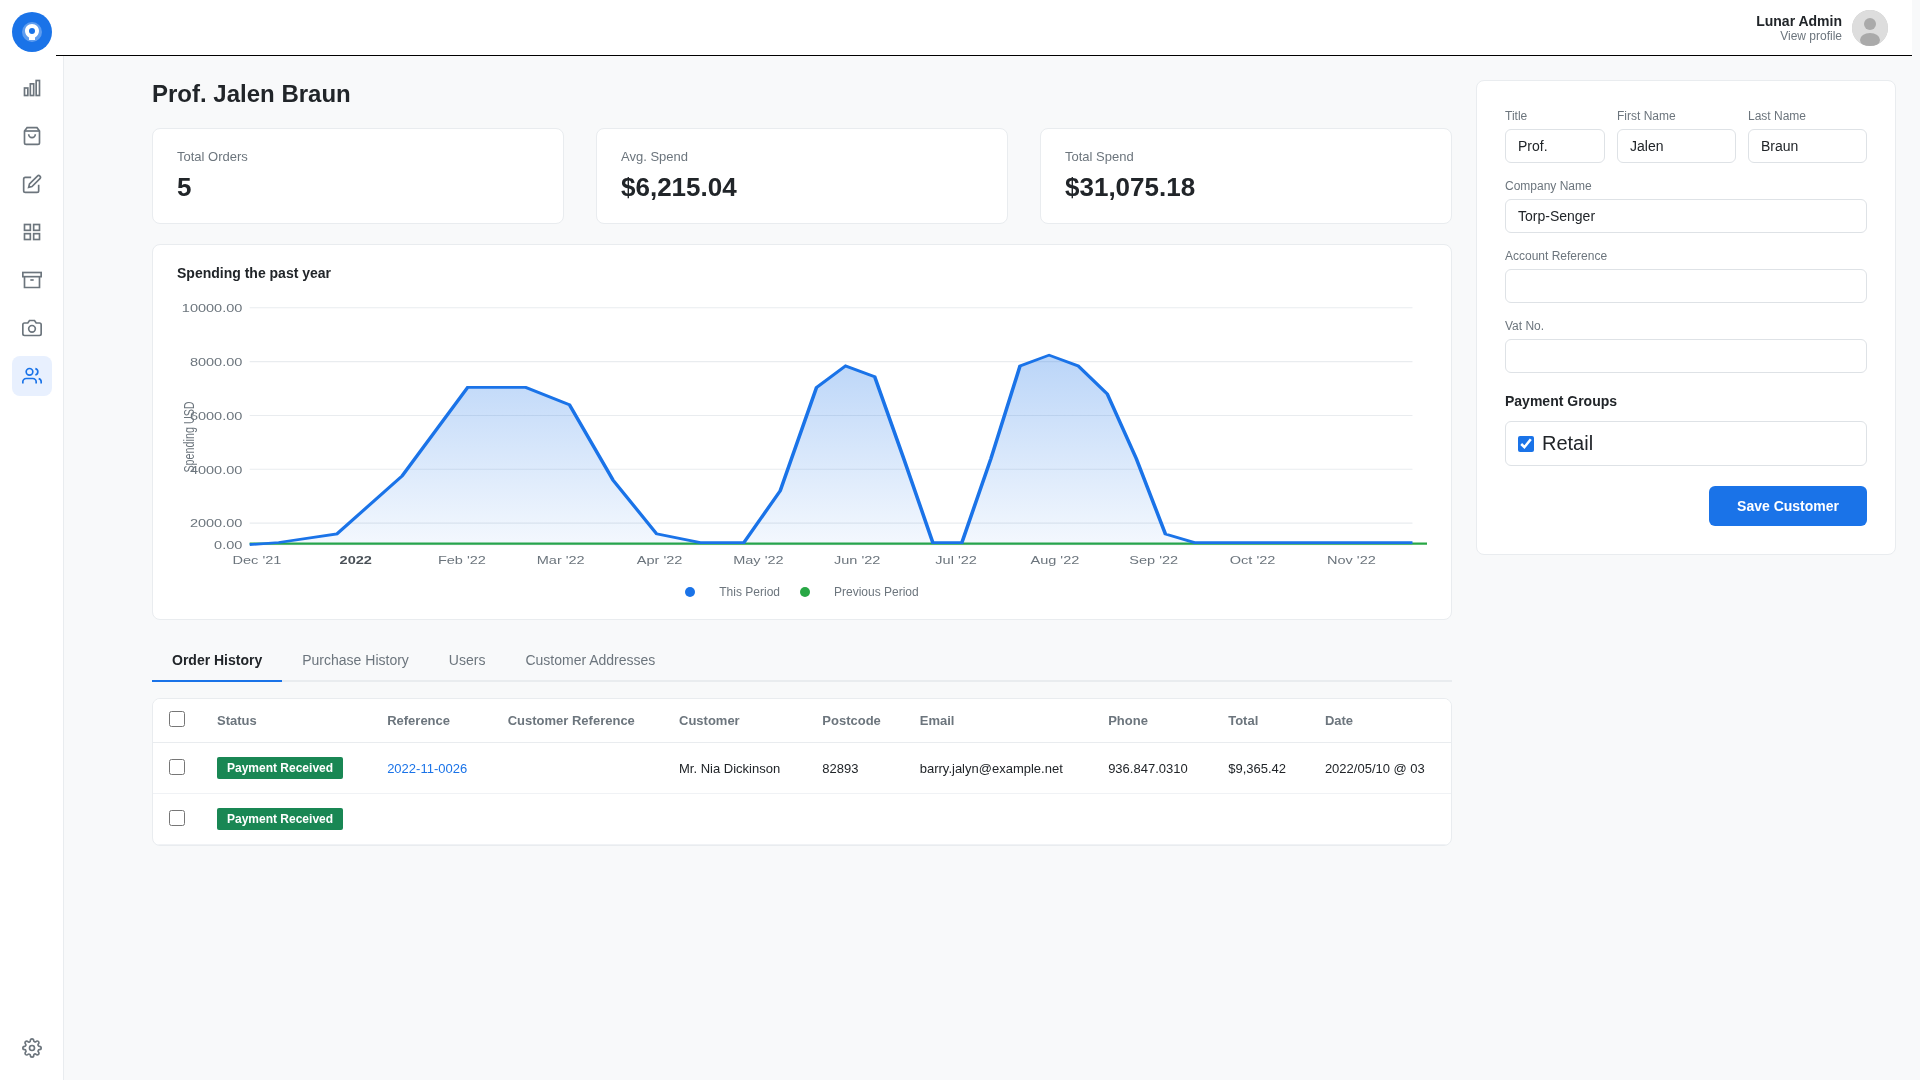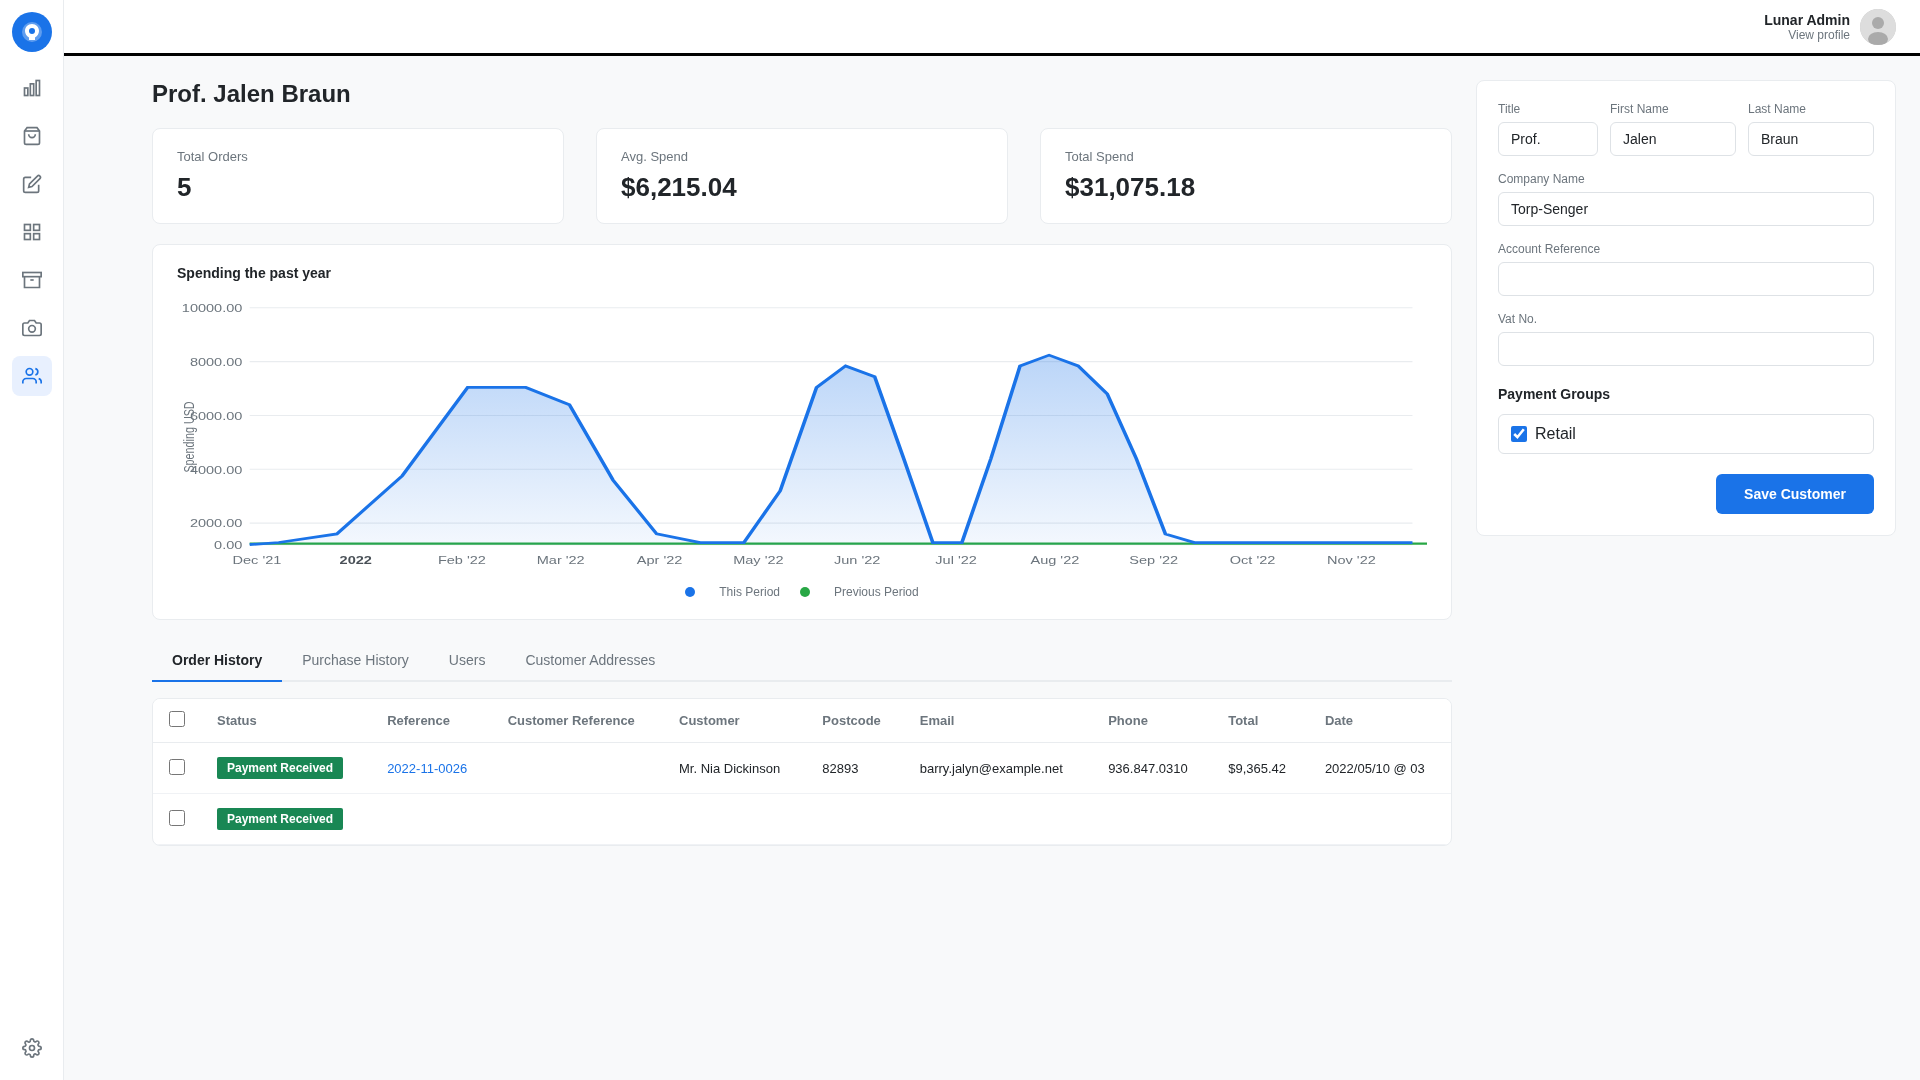--- a/index.html
+++ b/index.html
@@ -31,25 +31,25 @@
       cursor: pointer;
       color: #6c757d;
       font-size: 18px;
     }
     .sidebar-icon.active { color: #1a73e8; background: #e8f0fe; }
     .sidebar-spacer { flex: 1; }
 
     
     .topbar {
       position: absolute;
-      top: 0; right: 0;
+      top: 0; right: 8px;
       width: calc(100% - 64px);
       height: 56px;
       background: #fff;
-      border-bottom: 3px solid #000000;
+      border-bottom: 1px solid #000000;
       display: flex;
       align-items: center;
       justify-content: flex-end;
       padding: 0 24px;
       z-index: 10;
     }
     .user-info {
       display: flex; align-items: center; gap: 10px;
     }
     .avatar {
@@ -198,21 +198,21 @@
 
     
     .right-panel {
       width: 420px;
       flex-shrink: 0;
     }
     .form-card {
       background: #fff;
       border: 1px solid #e9ecef;
       border-radius: 8px;
-      padding: 21px;
+      padding: 28px;
     }
 
     .form-row {
       display: flex;
       gap: 12px;
       margin-bottom: 16px;
     }
     .form-group {
       display: flex;
       flex-direction: column;
@@ -247,21 +247,21 @@
       display: flex;
       align-items: center;
       gap: 8px;
       padding: 10px 12px;
       border: 1px solid #dee2e6;
       border-radius: 6px;
     }
     .checkbox-group input[type="checkbox"] {
       accent-color: #1a73e8;
     }
-    .checkbox-group label { font-size: 16px; color: #212529; cursor: pointer; }
+    .checkbox-group label { font-size: 20px; color: #212529; cursor: pointer; }
 
     .save-button {
       background: #1a73e8;
       color: #fff;
       border: none;
       border-radius: 6px;
       padding: 12px 28px;
       font-size: 14px;
       font-weight: 600;
       cursor: pointer;

